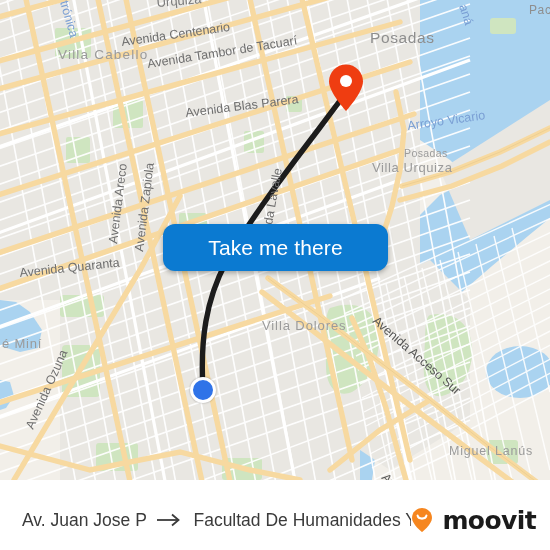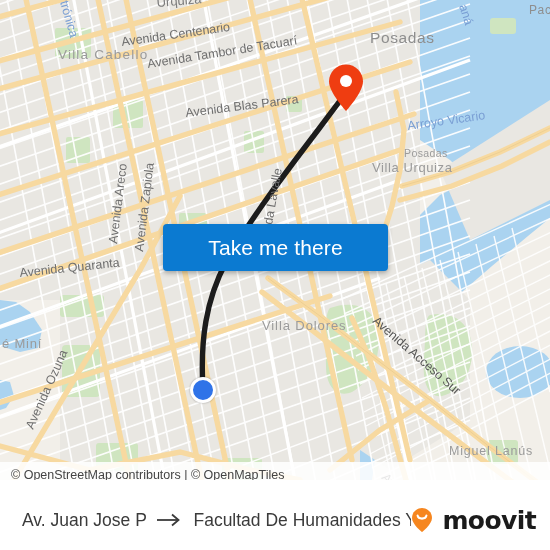--- a/index.html
+++ b/index.html
@@ -54,21 +54,21 @@
 
   
   #cta-button {
     position: absolute;
     left: 163px;
     top: 224px;
     width: 225px;
     height: 47px;
     background: #0b7ad1;
     border: none;
-    border-radius: 4px;
+    border-radius: 12px;
     color: #ffffff;
     font-size: 21px;
     font-family: "Liberation Sans", sans-serif;
     letter-spacing: .1px;
     cursor: pointer;
     box-shadow: 0 2px 5px rgba(0,0,0,.3);
     padding: 0;
   }
 
   
@@ -402,21 +402,20 @@
       <svg width="38" height="50" viewBox="0 0 38 50">
         <path d="M19 1.5 C9.6 1.5 2 9.1 2 18.5 C2 29.5 19 48 19 48 C19 48 36 29.5 36 18.5 C36 9.1 28.4 1.5 19 1.5 Z" fill="#ef3d11"></path>
         <circle cx="19" cy="18" r="6" fill="#ffffff"></circle>
       </svg>
     </div>
 
     <div class="origin-dot" style="left:190px; top:377px;"></div>
 
     <button id="cta-button">Take me there</button>
 
-    <div id="attribution">© OpenStreetMap contributors | © OpenMapTiles</div>
   </div>
 
   <div id="bottom-bar">
 
     <div id="trip-summary">
       <span class="endpoint-label">Av. Juan Jose Pa...</span>
 
       <span class="arrow-sep">
         <svg width="28" height="14" viewBox="0 0 28 14">
           <line x1="1" y1="7" x2="22" y2="7" stroke="#3b3b3b" stroke-width="1.8"></line>

